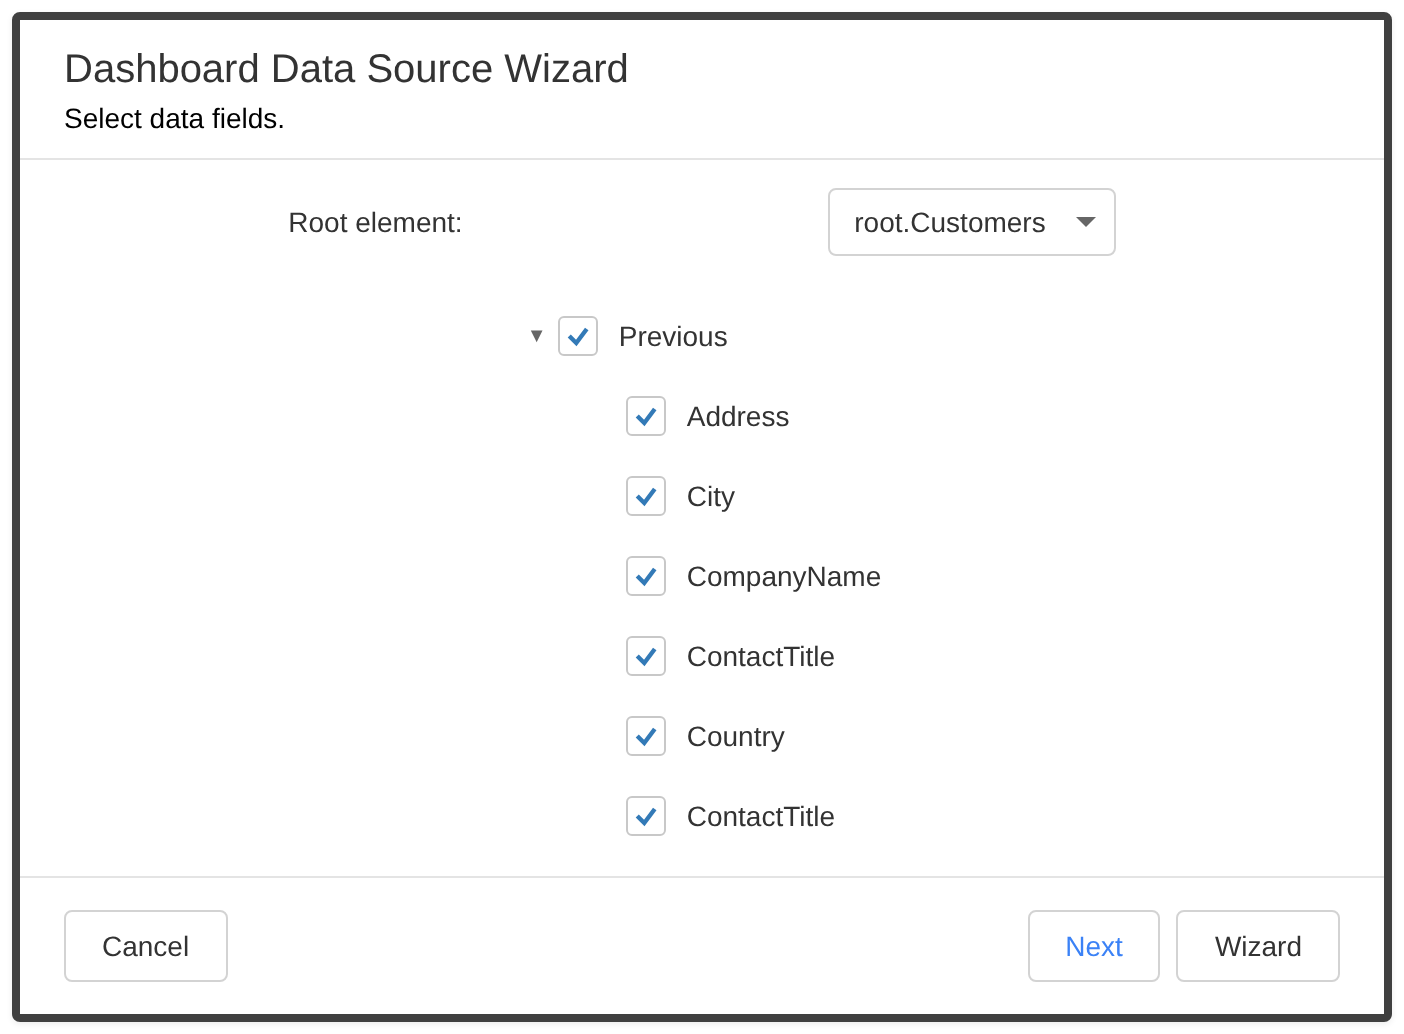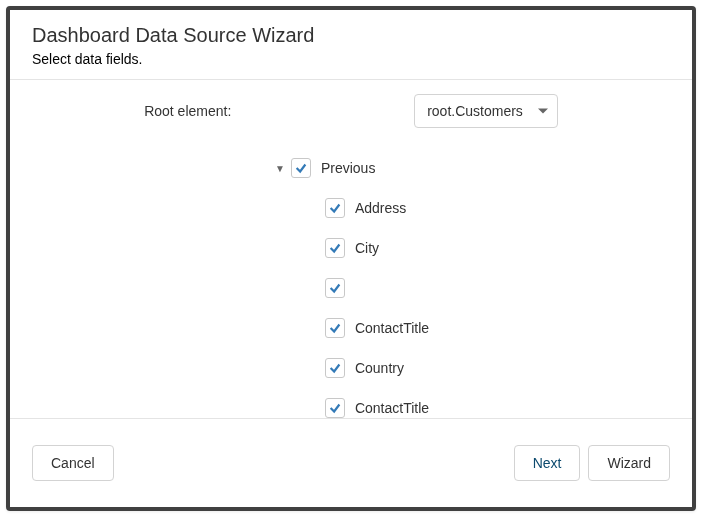--- a/index.html
+++ b/index.html
@@ -121,39 +121,39 @@
     height: 14px;
     stroke: #337ab7;
     stroke-width: 2.5;
     fill: none;
   }
   .node-label {
     color: #333;
   }
   .footer {
     border-top: 1px solid #e4e4e4;
-    padding: 26px 22px;
+    padding: 16px 22px;
     display: flex;
     align-items: center;
   }
   .footer .spacer { flex: 1; }
   .btn {
     border: 1px solid #d3d3d3;
     background: #fff;
     border-radius: 4px;
     height: 36px;
     padding: 0 18px;
     font-size: 14px;
     color: #333;
     cursor: pointer;
     margin-left: 8px;
   }
   .btn:first-child { margin-left: 0; }
   .btn.disabled {
-    color: #0c4a6e;
+    color: #3b82f6;
     cursor: default;
     margin-left: 31px;
   }
 </style>
 </head>
 <body>
 
 <div class="wizard">
 
   <div class="header">
@@ -207,20 +207,21 @@
           <span class="node-label">City</span>
         </div>
 
         <div class="tree-node">
           <span class="expand"></span>
           <span class="checkbox">
             <svg viewBox="0 0 16 16">
                 <polyline points="3,8 7,12 13,4"></polyline>
               </svg>
           </span>
+          <span class="node-label">CompanyName</span>
         </div>
 
         <div class="tree-node">
           <span class="expand"></span>
           <span class="checkbox">
             <svg viewBox="0 0 16 16">
                 <polyline points="3,8 7,12 13,4"></polyline>
               </svg>
           </span>
           <span class="node-label">ContactTitle</span>

